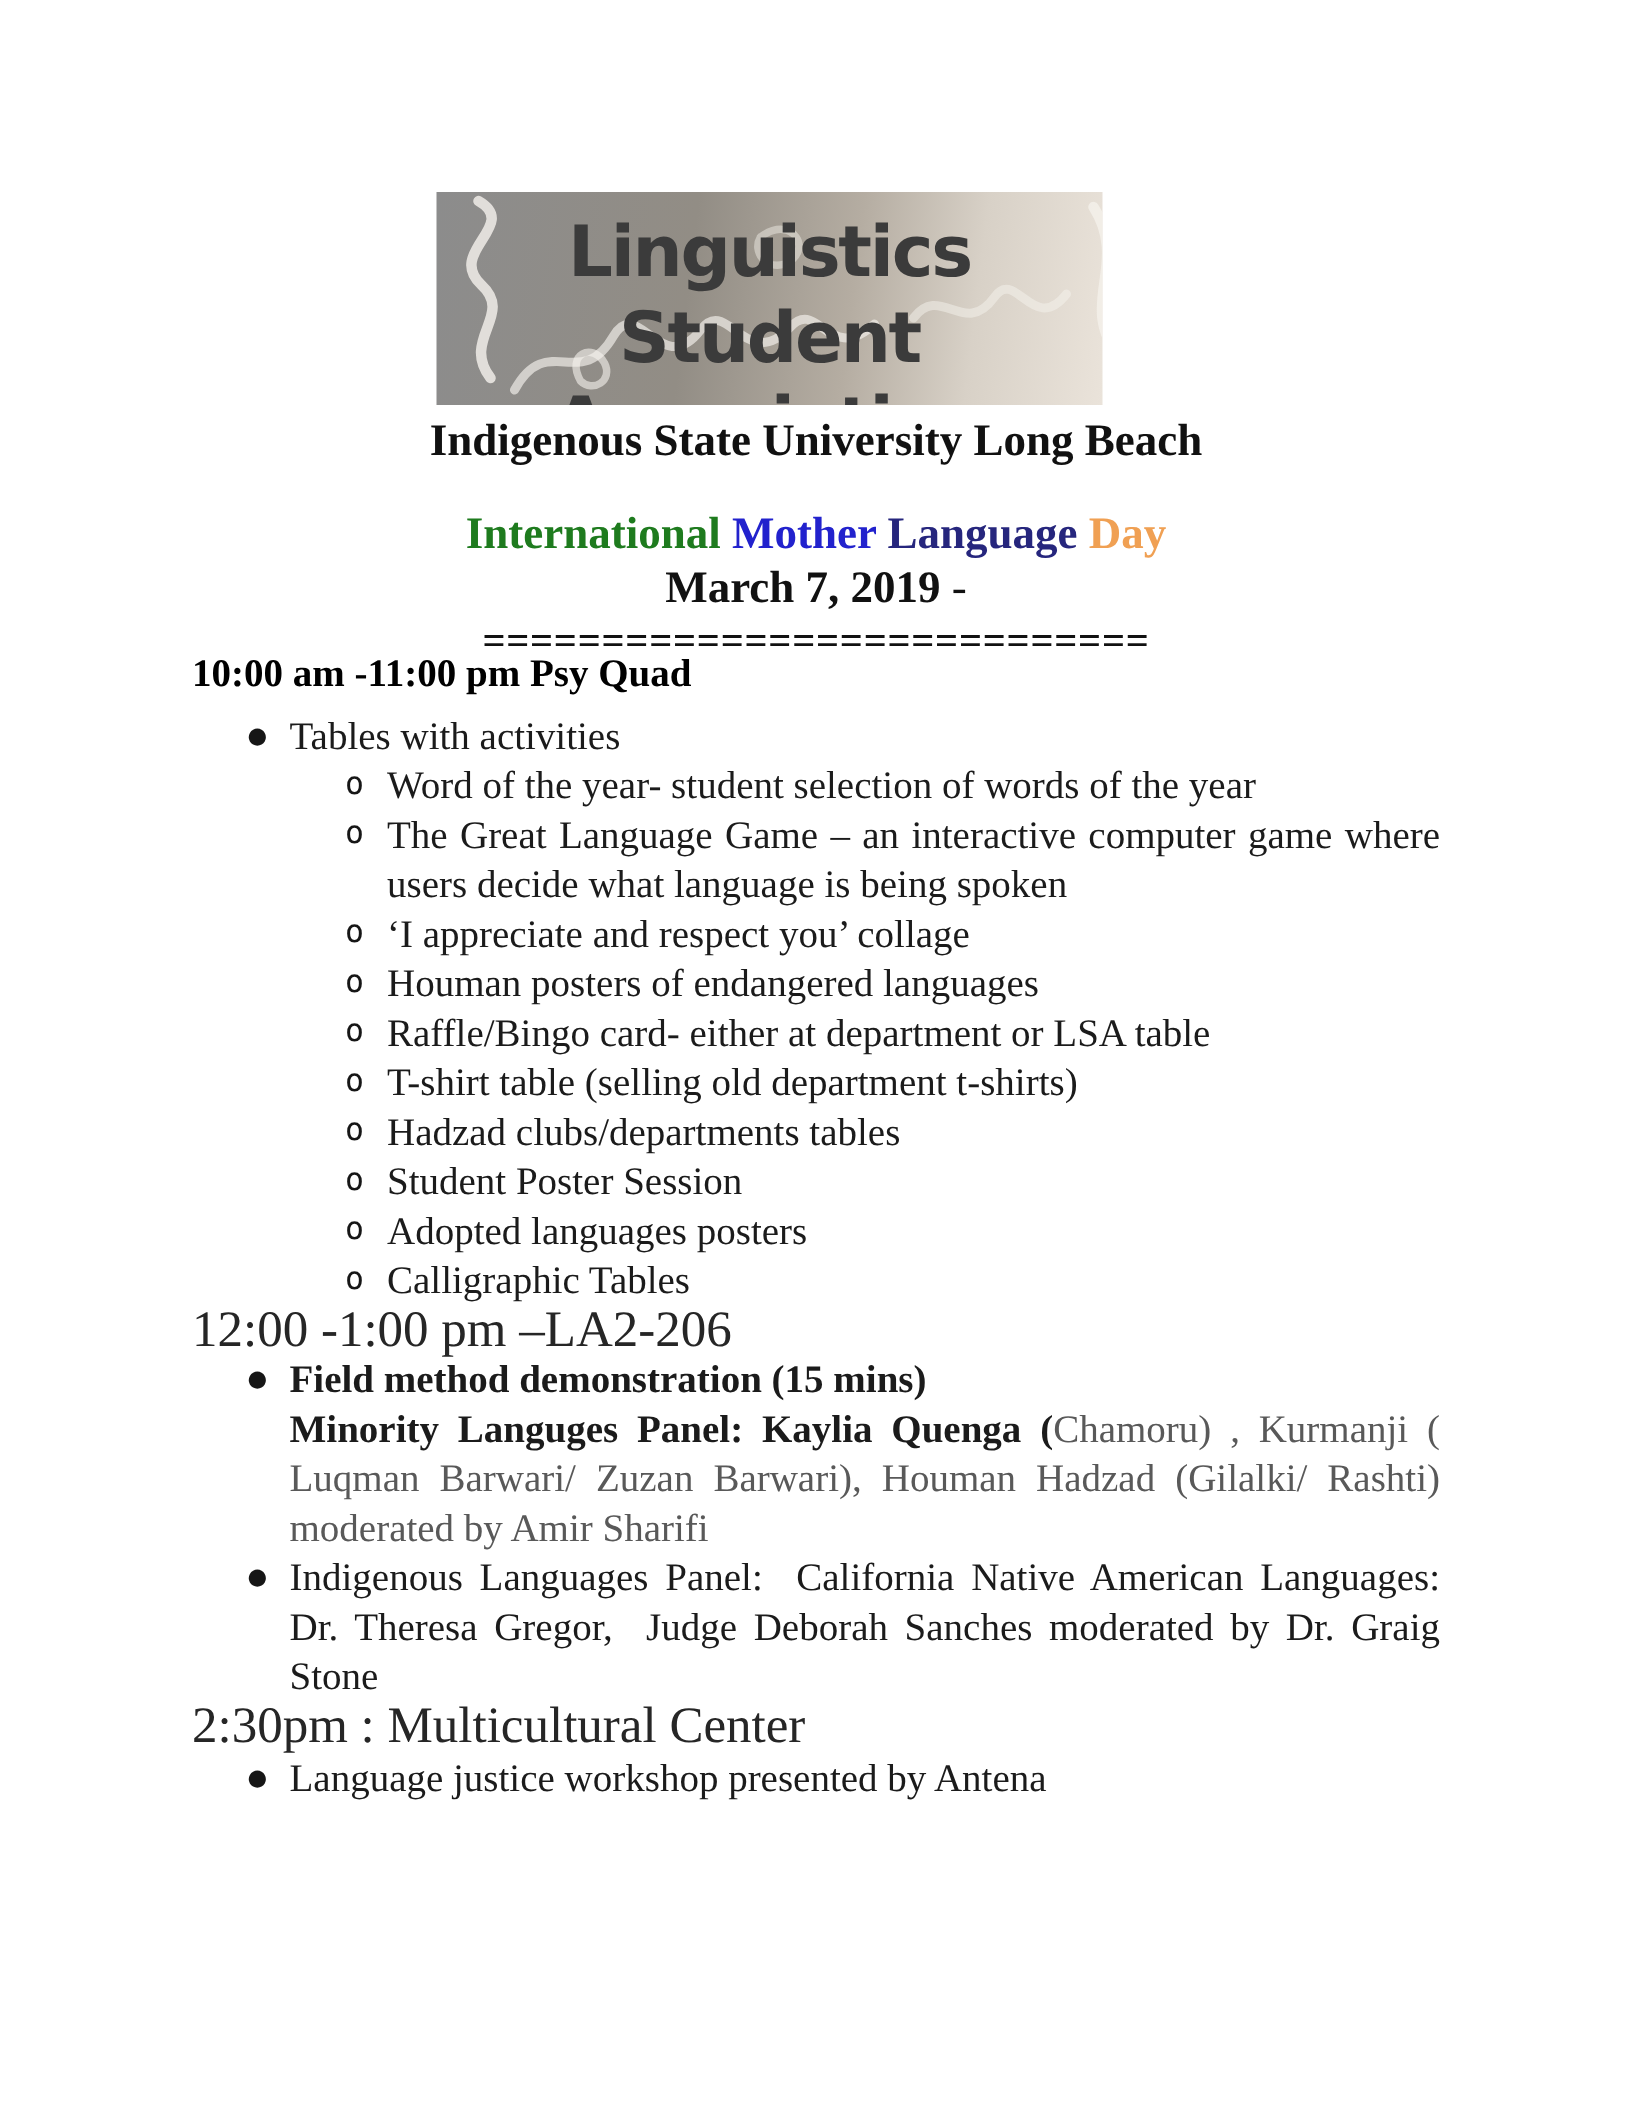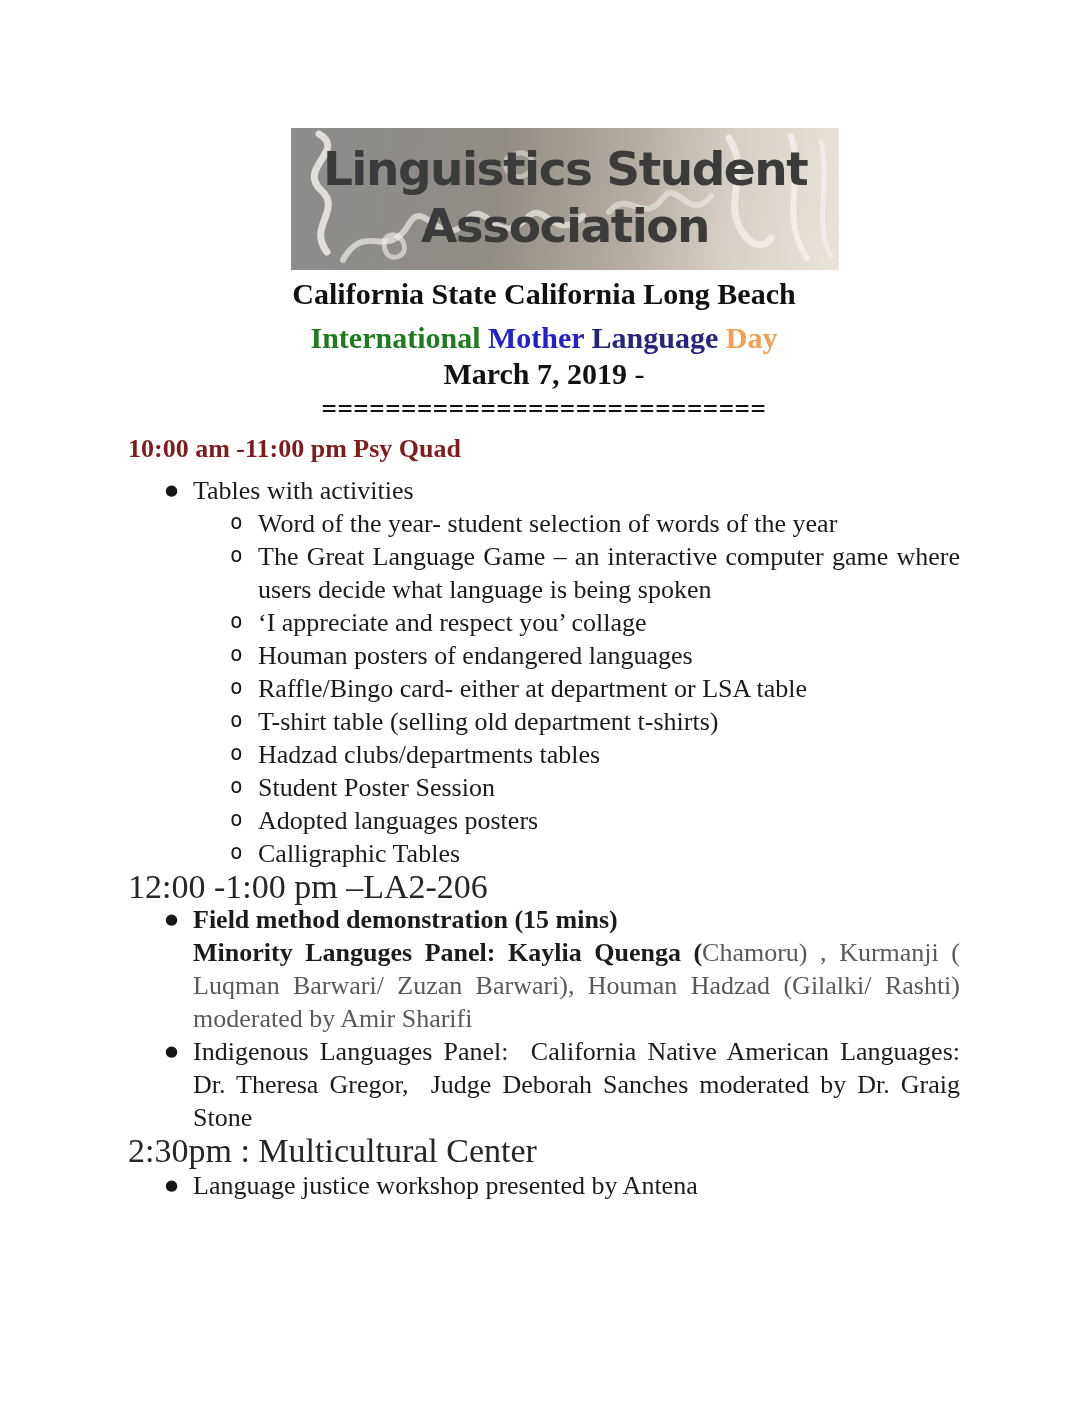--- a/index.html
+++ b/index.html
@@ -1,37 +1,37 @@
 <!DOCTYPE html>
 <html><head>
 <meta charset="utf-8">
 <style>
   html,body{margin:0;padding:0;background:#ffffff;}
   .page{position:relative;width:1088px;height:1408px;background:#ffffff;overflow:hidden;
         font-family:"Liberation Serif",serif;color:#1b1b1b;}
 
   
-  .logo{position:absolute;left:291px;top:128px;width:548px;height:142px;overflow:hidden;
+  .logo{position:absolute;left:291px;top:128px;width:444px;height:142px;overflow:hidden;
         background:linear-gradient(97deg,#8c8c8c 0%,#928d85 38%,#b5ada2 62%,#d8d1c7 80%,#eae3da 100%);}
   .logo svg{position:absolute;left:0;top:0;}
   .logo-text{position:relative;z-index:2;text-align:center;padding-top:12px;
              font-family:"DejaVu Sans",sans-serif;font-weight:bold;color:#3b3b3b;
              font-size:47px;line-height:57px;letter-spacing:-1.5px;}
 
   
   .header{position:absolute;left:0;top:276px;width:100%;text-align:center;}
   .hline{font-weight:bold;font-size:30px;line-height:36px;color:#111111;}
-  .h2{margin-top:8px;}
+  .h2{margin-top:26px;}
   .h3{}
   .date-tail{font-weight:normal;}
   .sep{margin-top:4px;font-weight:bold;font-size:27px;line-height:26px;color:#111111;letter-spacing:0.5px;}
 
   
   .main{position:absolute;left:128px;top:432px;width:832px;font-size:26px;line-height:33px;}
-  .sect-head{font-weight:bold;font-size:26px;line-height:34px;margin-bottom:8px;color:#7f1d1d;}
+  .sect-head{font-weight:bold;font-size:26px;line-height:34px;margin-bottom:8px;color:#000000;}
   .plain-head{font-size:34px;line-height:33px;color:#262626;}
   .li1{display:flex;padding-left:37px;}
   .li2{display:flex;padding-left:102px;}
   .bul1{flex:0 0 28px;font-family:"DejaVu Sans",sans-serif;font-size:15px;line-height:33px;color:#161616;}
   .bul2{flex:0 0 28px;font-family:"DejaVu Sans Mono",monospace;font-size:21px;line-height:31px;color:#161616;}
   .li-text{flex:1;}
   .just{text-align:justify;}
   .prewrap{white-space:pre-wrap;}
   .bold{font-weight:bold;}
   .cont{padding-left:65px;text-align:justify;}
@@ -55,21 +55,21 @@
         <path d="M216,30 C238,14 252,40 232,48 C220,52 210,40 216,30" stroke-width="5" opacity="0.45"></path>
       </g>
     </svg>
     <div class="logo-text">
       <div>Linguistics Student</div>
       <div>Association</div>
     </div>
   </div>
 
   <div class="header">
-    <div class="hline">California State California Long Beach</div>
+    <div class="hline">Indigenous State University Long Beach</div>
     <div class="hline h2">
       <span style="color: rgb(30, 123, 30);">International</span>
       <span style="color: rgb(34, 34, 205);">Mother</span>
       <span style="color: rgb(38, 38, 125);">Language</span>
       <span style="color: rgb(240, 160, 83);">Day</span>
     </div>
     <div class="hline h3">
       <span>March 7, 2019</span>
       <span class="date-tail">-</span>
     </div>

